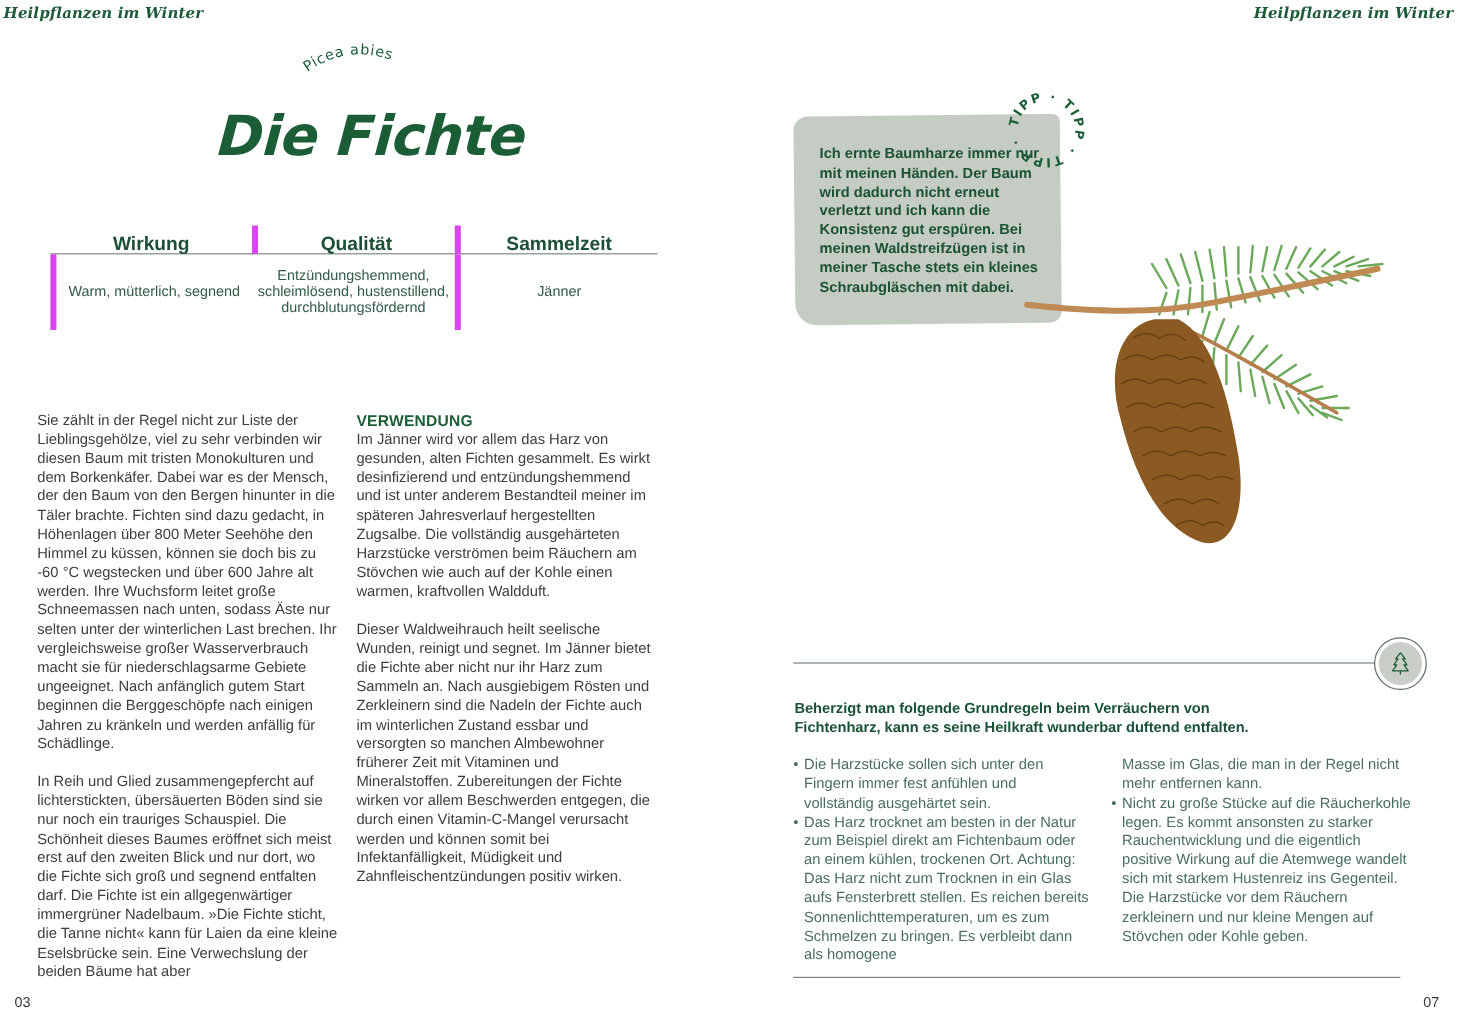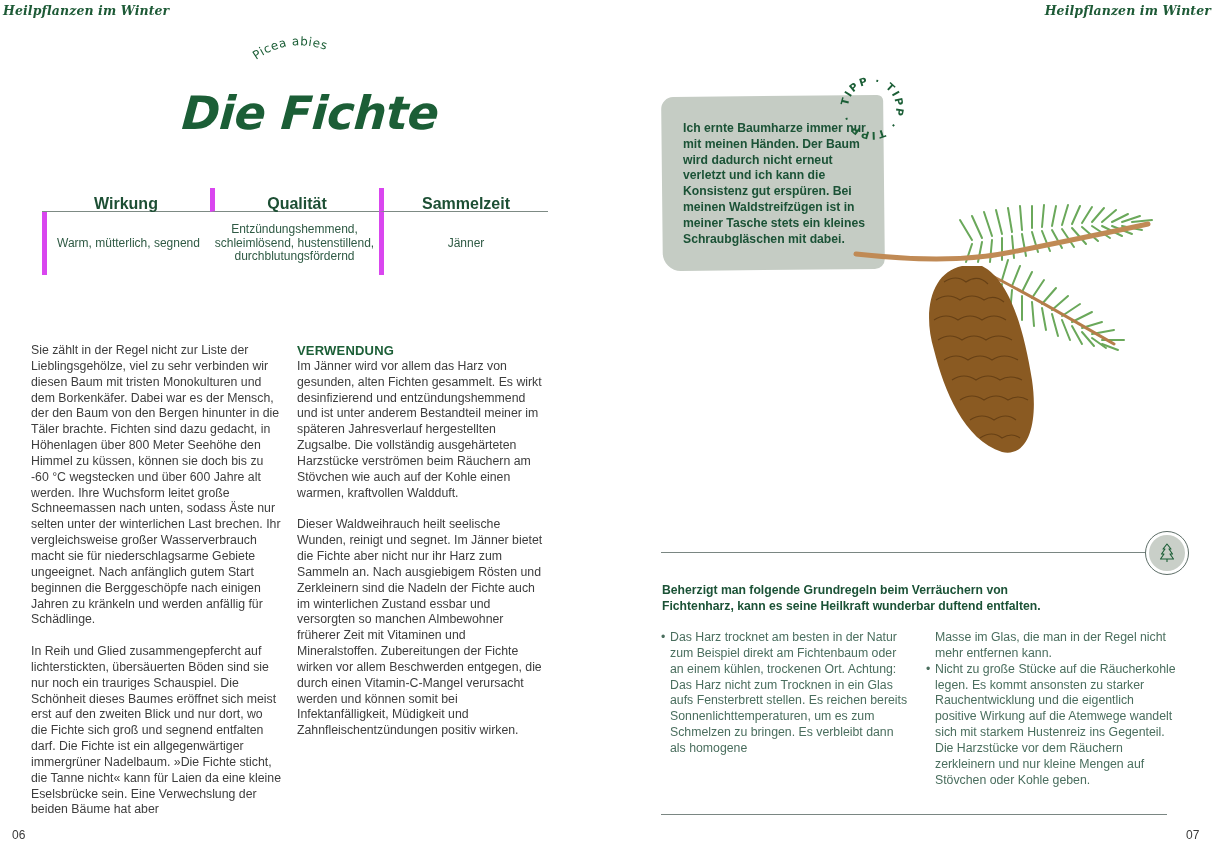--- a/index.html
+++ b/index.html
@@ -72,21 +72,21 @@
   <p style="hyphens:auto;" lang="de">Sie zählt in der Regel nicht zur Liste der Lieblingsgehölze, viel zu sehr verbinden wir diesen Baum mit tristen Monokulturen und dem Borkenkäfer. Dabei war es der Mensch, der den Baum von den Bergen hinunter in die Täler brachte. Fichten sind dazu gedacht, in Höhenlagen über 800 Meter Seehöhe den Himmel zu küssen, können sie doch bis zu -60 °C wegstecken und über 600 Jahre alt werden. Ihre Wuchsform leitet große Schneemassen nach unten, sodass Äste nur selten unter der winterlichen Last brechen. Ihr vergleichsweise großer Wasserverbrauch macht sie für niederschlagsarme Gebiete ungeeignet. Nach anfänglich gutem Start beginnen die Berggeschöpfe nach einigen Jahren zu kränkeln und werden anfällig für Schädlinge.</p>
   <p style="hyphens:auto;" lang="de">In Reih und Glied zusammengepfercht auf lichterstickten, übersäuerten Böden sind sie nur noch ein trauriges Schauspiel. Die Schönheit dieses Baumes eröffnet sich meist erst auf den zweiten Blick und nur dort, wo die Fichte sich groß und segnend entfalten darf. Die Fichte ist ein allgegenwärtiger immergrüner Nadelbaum. »Die Fichte sticht, die Tanne nicht« kann für Laien da eine kleine Eselsbrücke sein. Eine Verwechslung der beiden Bäume hat aber</p>
 </div>
 
 <div class="abs col col-2">
   <div class="section-title">VERWENDUNG</div>
   <p style="hyphens:auto;" lang="de">Im Jänner wird vor allem das Harz von gesunden, alten Fichten gesammelt. Es wirkt desinfizierend und entzündungshemmend und ist unter anderem Bestandteil meiner im späteren Jahresverlauf hergestellten Zugsalbe. Die vollständig ausgehärteten Harzstücke verströmen beim Räuchern am Stövchen wie auch auf der Kohle einen warmen, kraftvollen Waldduft.</p>
   <p style="hyphens:auto;" lang="de">Dieser Waldweihrauch heilt seelische Wunden, reinigt und segnet. Im Jänner bietet die Fichte aber nicht nur ihr Harz zum Sammeln an. Nach ausgiebigem Rösten und Zerkleinern sind die Nadeln der Fichte auch im winterlichen Zustand essbar und versorgten so manchen Almbewohner früherer Zeit mit Vitaminen und Mineralstoffen. Zubereitungen der Fichte wirken vor allem Beschwerden entgegen, die durch einen Vitamin-C-Mangel verursacht werden und können somit bei Infektanfälligkeit, Müdigkeit und Zahnfleischentzündungen positiv wirken.</p>
 </div>
 
-<div class="abs page-num pn-left">06</div>
+<div class="abs page-num pn-left">03</div>
 
 <div class="abs tip-box"></div>
 <div class="abs tip-text">Ich ernte Baumharze immer nur mit meinen Händen. Der Baum wird dadurch nicht erneut verletzt und ich kann die Konsistenz gut erspüren. Bei meinen Waldstreifzügen ist in meiner Tasche stets ein kleines Schraubgläschen mit dabei.</div>
 <svg class="abs tip-badge" viewBox="0 0 80 72">
   <defs>
     <path id="tipCircle" d="M 40 36 m -24 0 a 24 24 0 1 1 48 0 a 24 24 0 1 1 -48 0" fill="none"></path>
   </defs>
   <text font-family="DejaVu Sans, sans-serif" font-weight="bold" font-size="10.5" fill="#1b5e36" letter-spacing="1.6">
     <textPath href="#tipCircle" startOffset="2">TIPP · TIPP · TIPP ·</textPath>
   </text>
@@ -181,20 +181,21 @@
   <div class="tree-badge-inner">
     <svg width="16" height="20" viewBox="0 0 16 20">
       <path d="M8 1 L4 6 H6 L2.5 11 H5 L1.5 16 H14.5 L11 11 H13.5 L10 6 H12 Z M8 16 V19" fill="none" stroke="#1b5e36" stroke-width="1.1" stroke-linejoin="round"></path>
     </svg>
   </div>
 </div>
 
 <div class="abs intro" style="width:410px;">Beherzigt man folgende Grundregeln beim Verräuchern von Fichtenharz, kann es seine Heilkraft wunderbar duftend entfalten.</div>
 
 <div class="abs bullets bullets-1" lang="de" style="hyphens:auto; width:246px;">
+  <div class="bullet">Die Harzstücke sollen sich unter den Fingern immer fest anfühlen und vollständig ausgehärtet sein.</div>
   <div class="bullet">Das Harz trocknet am besten in der Natur zum Beispiel direkt am Fichtenbaum oder an einem kühlen, trockenen Ort. Achtung: Das Harz nicht zum Trocknen in ein Glas aufs Fensterbrett stellen. Es reichen bereits Sonnenlichttemperaturen, um es zum Schmelzen zu bringen. Es verbleibt dann als homogene</div>
 </div>
 <div class="abs bullets bullets-2" lang="de" style="hyphens:auto; width:250px;">
   <div class="bullet cont">Masse im Glas, die man in der Regel nicht mehr entfernen kann.</div>
   <div class="bullet">Nicht zu große Stücke auf die Räucherkohle legen. Es kommt ansonsten zu starker Rauchentwicklung und die eigentlich positive Wirkung auf die Atemwege wandelt sich mit starkem Hustenreiz ins Gegenteil. Die Harzstücke vor dem Räuchern zerkleinern und nur kleine Mengen auf Stövchen oder Kohle geben.</div>
 </div>
 
 <div class="abs rule-bottom"></div>
 <div class="abs page-num pn-right">07</div>
 

